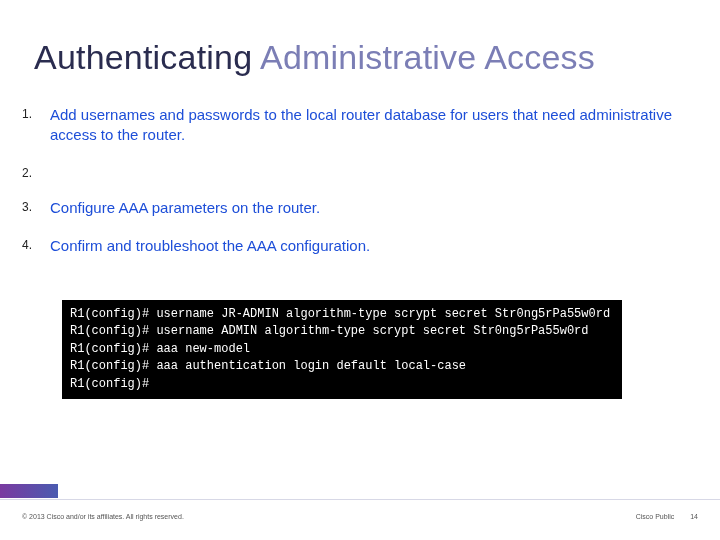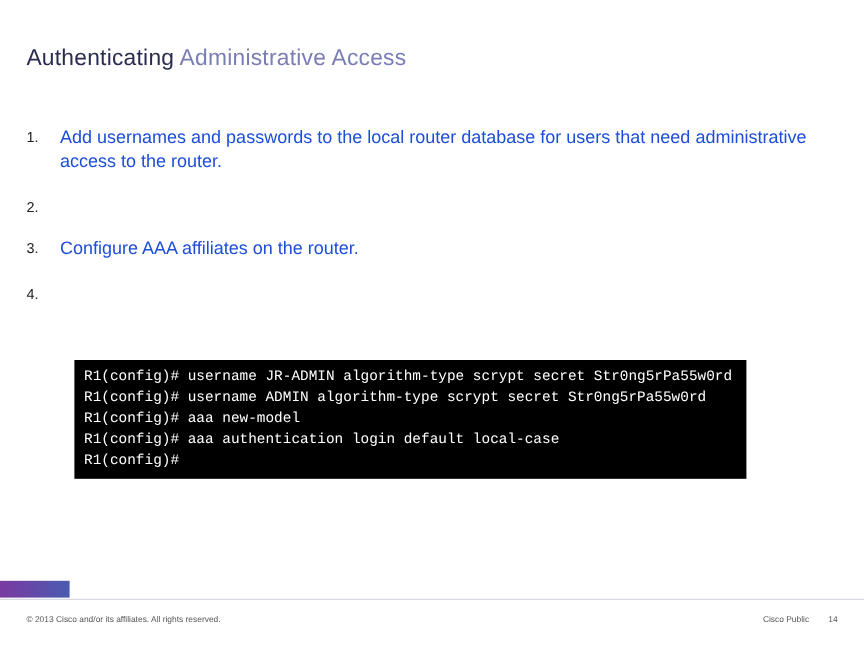--- a/index.html
+++ b/index.html
@@ -1,18 +1,18 @@
 <!DOCTYPE html>
 <html><head>
 <meta charset="utf-8">
 <style>
   * { margin: 0; padding: 0; box-sizing: border-box; }
   html, body { width: 720px; height: 540px; background: #fff; font-family: Arial, Helvetica, sans-serif; }
   .slide { width: 720px; height: 540px; position: relative; background: #fff; }
-  .title { position: absolute; top: 38px; left: 22px; font-size: 19px; font-weight: 400; letter-spacing: 0.2px; text-align: right; }
+  .title { position: absolute; top: 38px; left: 34px; font-size: 34px; font-weight: 400; letter-spacing: 0.2px; text-align: right; }
   .title .dark { color: #2a2c4f; }
   .title .light { color: #7b7eb5; }
   .content { position: absolute; top: 105px; left: 22px; right: 40px; }
   .step { display: flex; margin-bottom: 18px; }
   .step-num { width: 28px; flex-shrink: 0; font-size: 12px; color: #222; padding-top: 2px; }
   .step-text { font-size: 15px; color: #1d4ed8; line-height: 1.35; }
   .terminal { position: absolute; top: 300px; left: 62px; width: 560px; background: #000; color: #fff; font-family: "Courier New", monospace; font-size: 12px; line-height: 1.45; padding: 6px 8px; white-space: pre; overflow: hidden; }
   .footer-bar { position: absolute; left: 0; bottom: 42px; width: 58px; height: 14px; background: linear-gradient(to right, #7a3aa0, #4a5bb0); }
   .footer-line { position: absolute; left: 0; bottom: 40px; width: 720px; height: 1px; background: #d7d8e6; }
   .copyright { position: absolute; left: 22px; bottom: 20px; font-size: 7px; color: #555; }
@@ -31,24 +31,25 @@
   <div class="content">
     <div class="step">
       <div class="step-num">1.</div>
       <div class="step-text">Add usernames and passwords to the local router database for users that need administrative access to the router.</div>
     </div>
     <div class="step">
       <div class="step-num">2.</div>
     </div>
     <div class="step">
       <div class="step-num">3.</div>
-      <div class="step-text">Configure AAA affiliates on the router.</div>
+      <div class="step-text">Configure AAA parameters on the router.</div>
     </div>
     <div class="step">
       <div class="step-num">4.</div>
+      <div class="step-text">Confirm and troubleshoot the AAA configuration.</div>
     </div>
   </div>
 
   <div class="terminal">R1(config)# username JR-ADMIN algorithm-type scrypt secret Str0ng5rPa55w0rd
 R1(config)# username ADMIN algorithm-type scrypt secret Str0ng5rPa55w0rd
 R1(config)# aaa new-model
 R1(config)# aaa authentication login default local-case
 R1(config)#</div>
 
   <div class="footer-line"></div>

